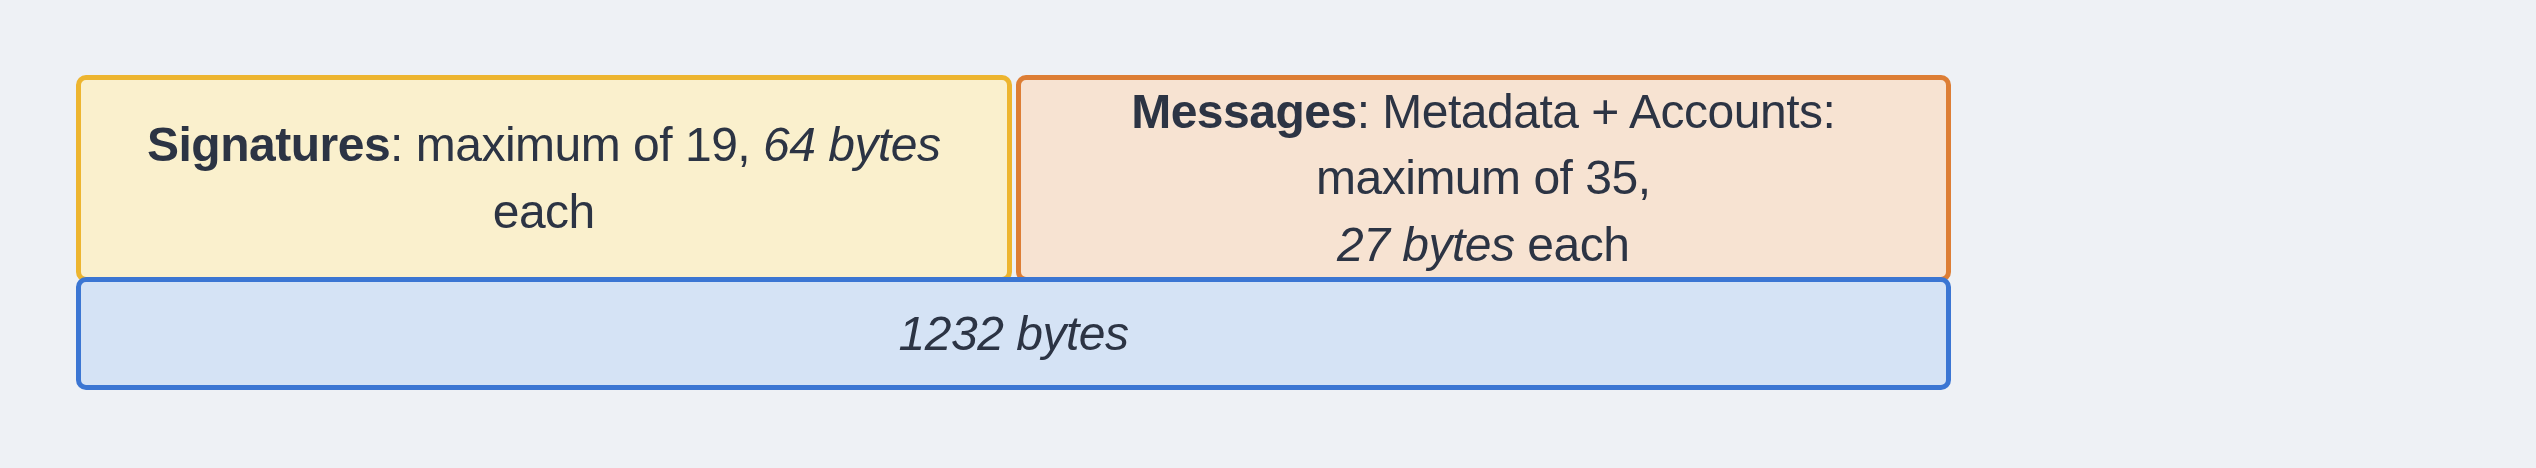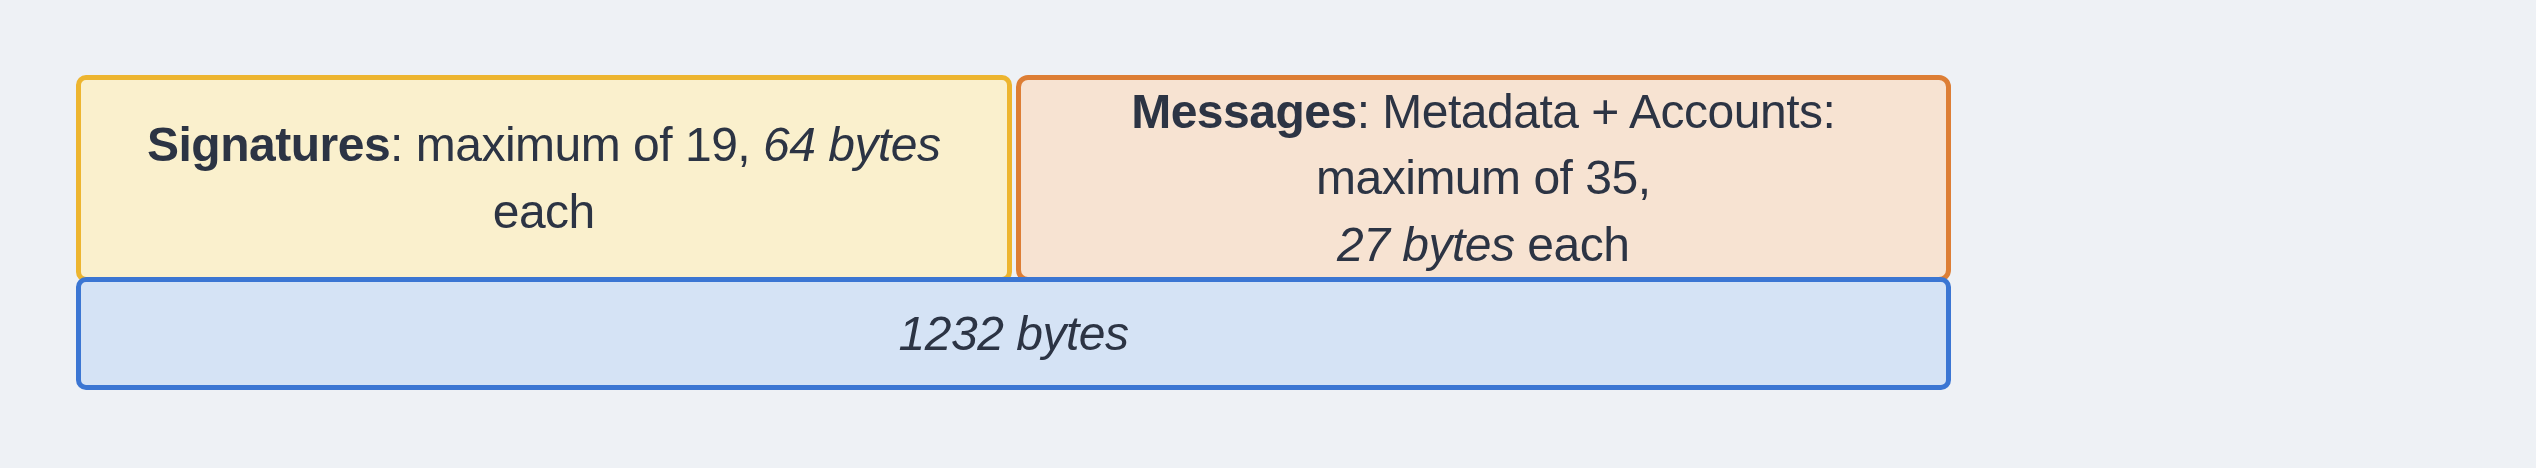--- a/index.html
+++ b/index.html
@@ -46,21 +46,20 @@
     line-height: 1.38;
     padding: 0 30px;
   }
   .box--signatures {
     background: #faf0cd;
     border-color: #edb52f;
   }
   .box--messages {
     background: #f7e3d2;
     border-color: #dd7e35;
-    border-radius: 12px;
   }
   .box--total {
     position: relative;
     z-index: 2;            
     margin-top: -5px;
     height: 113px;
     background: #d5e3f5;
     border-color: #3b76d3;
     font-size: 48px;
     font-style: italic;

